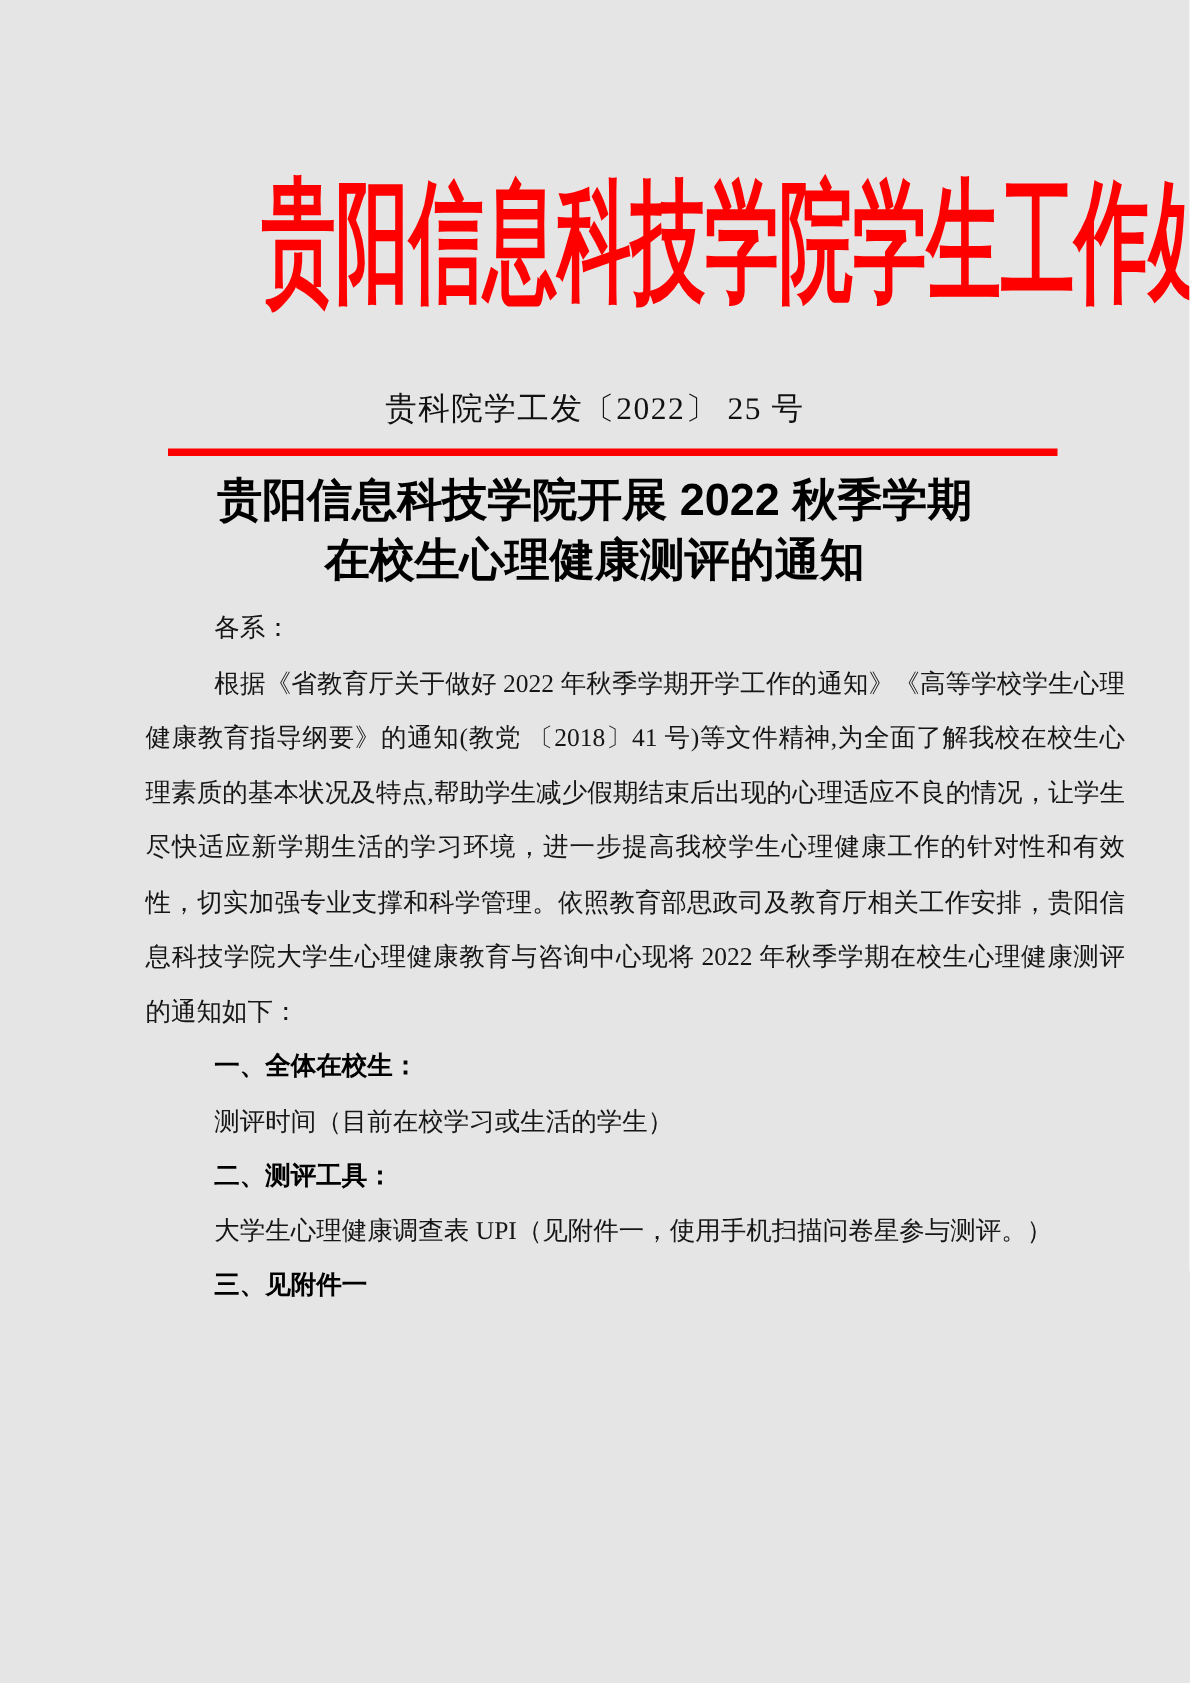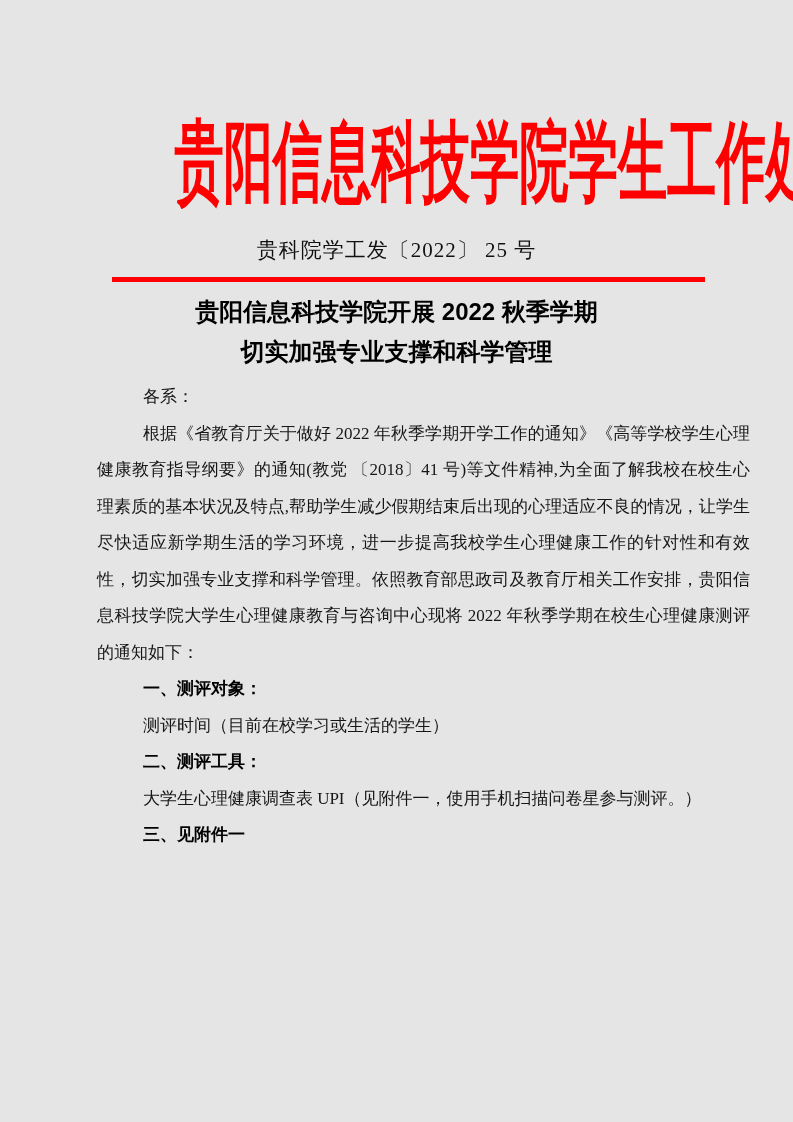--- a/index.html
+++ b/index.html
@@ -25,37 +25,37 @@
     font-size: 88px;
     line-height: 100px;
     font-weight: bold;
     color: var(--header-red, #ff0000);
     text-align: center;
     white-space: nowrap;
     transform: scaleX(0.56);
     transform-origin: 50% 50%;
   }
   .doc-number {
-    margin-top: 24px;
+    margin-top: 46px;
     font-size: 21px;
     line-height: 26px;
     text-align: center;
     color: #111111;
     letter-spacing: 1px;
   }
   .red-rule {
     margin: 14px 88px 0 112px;
     height: 5px;
     background: var(--header-red, #ff0000);
   }
   .doc-title {
     margin-top: 10px;
     font-family: "Liberation Sans", "DejaVu Sans", sans-serif;
     font-weight: bold;
-    font-size: 24px;
+    font-size: 30px;
     line-height: 40px;
     text-align: center;
     color: #000000;
   }
   .body-text {
     margin: 7px 43px 0 97px;
     font-size: 17px;
     line-height: 36.5px;
     text-align: justify;
   }
@@ -81,29 +81,29 @@
 <div class="page">
 
   <div class="office-name">贵阳信息科技学院学生工作处</div>
 
   <div class="doc-number">贵科院学工发〔2022〕 25 号</div>
 
   <div class="red-rule"></div>
 
   <div class="doc-title">
     <div>贵阳信息科技学院开展 2022 秋季学期</div>
-    <div>切实加强专业支撑和科学管理</div>
+    <div>在校生心理健康测评的通知</div>
   </div>
 
   <div class="body-text">
     <p class="salutation">各系：</p>
 
     <p class="indent">根据《省教育厅关于做好 2022 年秋季学期开学工作的通知》《高等学校学生心理健康教育指导纲要》的通知(教党 〔2018〕41 号)等文件精神,为全面了解我校在校生心理素质的基本状况及特点,帮助学生减少假期结束后出现的心理适应不良的情况，让学生尽快适应新学期生活的学习环境，进一步提高我校学生心理健康工作的针对性和有效性，切实加强专业支撑和科学管理。依照教育部思政司及教育厅相关工作安排，贵阳信息科技学院大学生心理健康教育与咨询中心现将 2022 年秋季学期在校生心理健康测评的通知如下：</p>
 
-    <p class="section-heading">一、测评对象：</p>
+    <p class="section-heading">一、全体在校生：</p>
     <p class="indent">测评时间（目前在校学习或生活的学生）</p>
 
     <p class="section-heading">二、测评工具：</p>
     <p class="indent">大学生心理健康调查表 UPI（见附件一，使用手机扫描问卷星参与测评。）</p>
 
     <p class="section-heading">三、见附件一</p>
   </div>
 
 </div>
 

